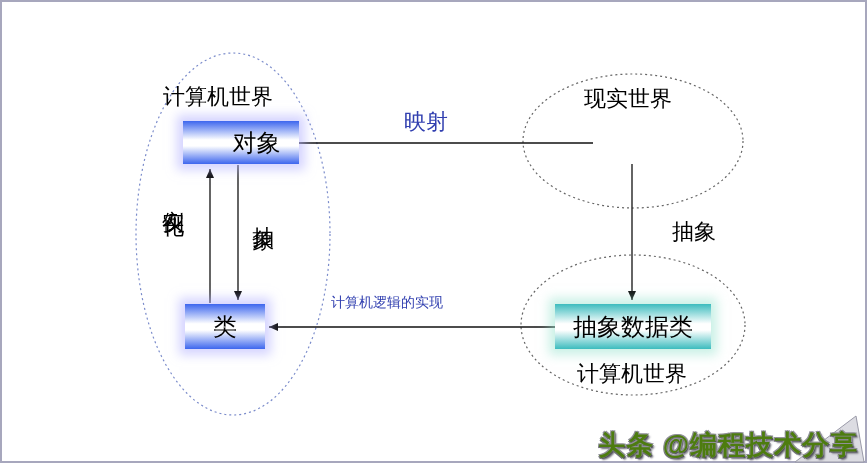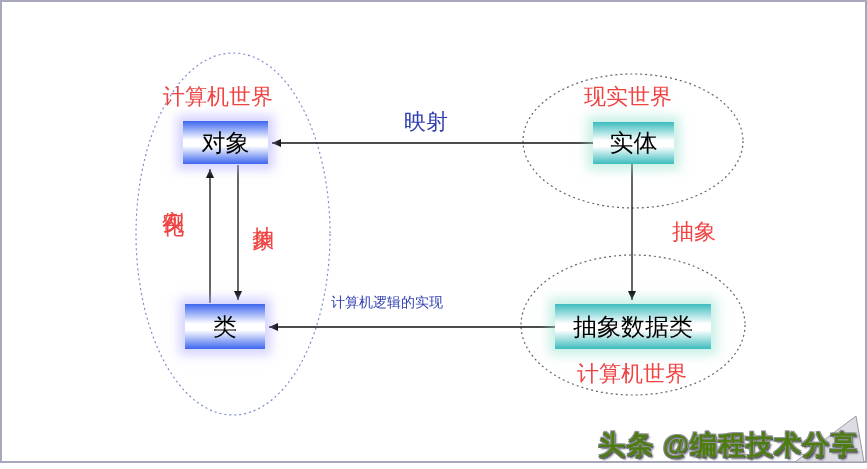--- a/index.html
+++ b/index.html
@@ -17,29 +17,29 @@
     font-size:24px;color:#000;white-space:nowrap;
   }
   .node.blue{
     background:linear-gradient(180deg,var(--box-blue,#3d66ee) 0%,#ffffff 44%,#ffffff 58%,var(--box-blue,#3d66ee) 100%);
     box-shadow:0 0 10px 6px rgba(178,176,255,0.55);
   }
   .node.teal{
     background:linear-gradient(180deg,var(--box-teal,#3cbcbe) 0%,#ffffff 44%,#ffffff 58%,var(--box-teal,#3cbcbe) 100%);
     box-shadow:0 0 10px 6px rgba(150,228,206,0.5);
   }
-  .lbl{position:absolute;font-size:22px;color:#ef4444;white-space:nowrap;line-height:1.1;}
+  .lbl{position:absolute;font-size:22px;color:#000000;white-space:nowrap;line-height:1.1;}
   .lbl.blue{color:var(--label-blue,#3240b0);}
   .vert{writing-mode:vertical-rl;text-orientation:upright;letter-spacing:3px;white-space:normal;}
-  #box-object{left:183px;top:121px;width:85px;height:43px;}
+  #box-object{left:183px;top:121px;width:85px;height:43px;padding-left:31px;}
   #box-class{left:185px;top:304px;width:80px;height:45px;}
   #box-entity{left:593px;top:122px;width:81px;height:42px;}
   #box-adc{left:555px;top:304px;width:156px;height:45px;text-align:center;}
   #lbl-computer-world{left:163px;top:85px;}
-  #lbl-real-world{left:584px;top:87px;font-family:Liberation Mono, monospace;}
+  #lbl-real-world{left:584px;top:87px;}
   #lbl-concept-world{left:577px;top:362px;}
   #lbl-mapping{left:404px;top:110px;}
   #lbl-implementation{left:331px;top:295px;font-size:14px;}
   #lbl-abstraction-right{left:672px;top:220px;}
   #lbl-instantiation{left:161px;top:192px;}
   #lbl-abstraction-left{left:251px;top:209px;}
   .watermark{
     position:absolute;right:9px;top:427px;
     font-family:"Liberation Sans",sans-serif;font-weight:bold;font-size:27px;
     color:#4d7c0f;letter-spacing:1px;
@@ -71,21 +71,20 @@
     <line x1="555" y1="327" x2="269" y2="327" stroke="#111" stroke-width="1.3" marker-end="url(#arrow)"></line>
     <line x1="632" y1="164" x2="632" y2="300" stroke="#111" stroke-width="1.3" marker-end="url(#arrow)"></line>
     <line x1="210" y1="303" x2="210" y2="169" stroke="#111" stroke-width="1.3" marker-end="url(#arrow)"></line>
     <line x1="238" y1="165" x2="238" y2="300" stroke="#111" stroke-width="1.3" marker-end="url(#arrow)"></line>
 
     <polygon points="795,462 856,416 864,462" fill="#dcdce2" stroke="#9a9aa8" stroke-width="1"></polygon>
   </svg>
 
   <div class="node blue" id="box-object">对象</div>
   <div class="node blue" id="box-class">类</div>
-  <div class="node teal" id="box-entity">实体</div>
   <div class="node teal" id="box-adc">抽象数据类</div>
 
   <div class="lbl" id="lbl-computer-world">计算机世界</div>
   <div class="lbl" id="lbl-real-world">现实世界</div>
   <div class="lbl" id="lbl-concept-world">计算机世界</div>
 
   <div class="lbl blue" id="lbl-mapping">映射</div>
   <div class="lbl blue" id="lbl-implementation">计算机逻辑的实现</div>
   <div class="lbl" id="lbl-abstraction-right">抽象</div>
   <div class="lbl vert" id="lbl-instantiation">实例化</div>

